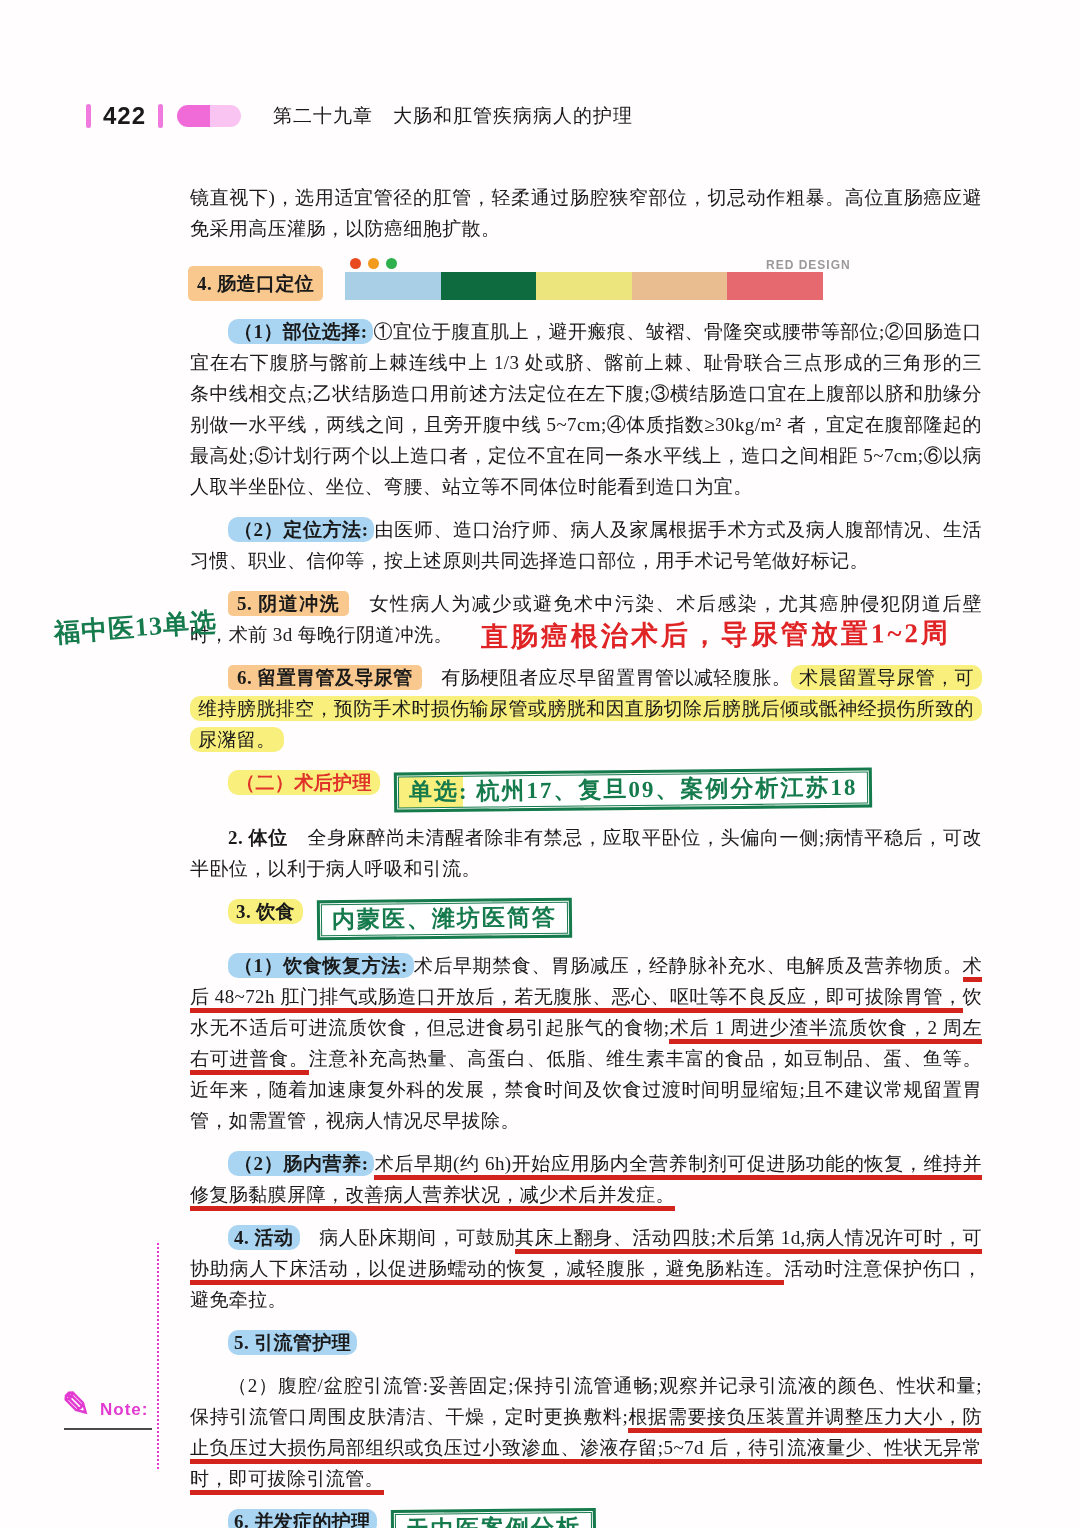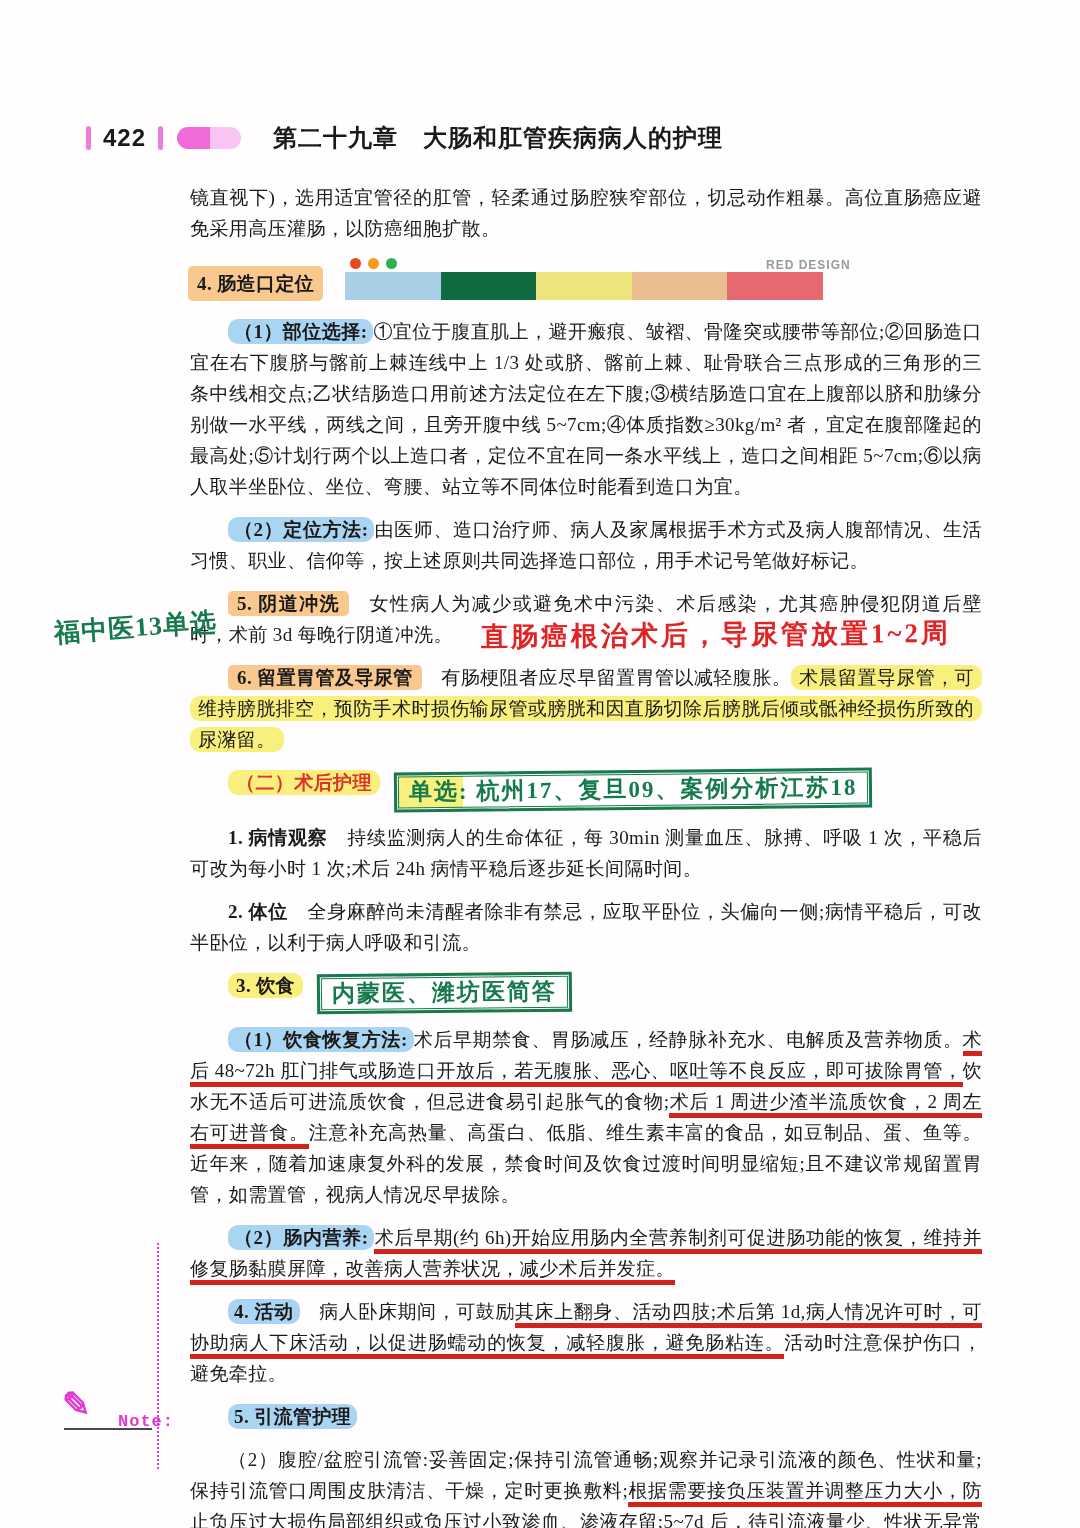--- a/index.html
+++ b/index.html
@@ -4,26 +4,26 @@
 <style>
   html,body{margin:0;padding:0;}
   body{background:#e9e9e9;}
   .page{
     position:relative;width:1080px;height:1528px;margin:0 auto;
     background:#fffdfe;overflow:hidden;
     font-family:"Liberation Serif","DejaVu Serif",serif;
     color:#1a1a1a;
   }
   
-  .hdr{position:absolute;top:102px;left:86px;display:flex;align-items:center;margin-top:20px;}
+  .hdr{position:absolute;top:102px;left:86px;display:flex;align-items:center;}
   .hdr .tick{width:5px;height:24px;border-radius:3px;background:#f07ade;}
   .hdr .pagenum{font-size:24px;font-weight:700;margin:0 12px;letter-spacing:1px;font-family:"Liberation Sans",sans-serif;}
   .hdr .pill{width:64px;height:22px;border-radius:11px;margin:0 4px 0 14px;
     background:linear-gradient(90deg,#f06ad8 0 52%,#fac4f2 52%);}
-  .hdr .chapter{font-size:24px;font-weight:700;margin-left:28px;letter-spacing:1px;}
+  .hdr .chapter{font-size:19px;font-weight:400;margin-left:28px;letter-spacing:1px;}
   
   .flow{position:absolute;left:178px;top:170px;width:816px;
     font-size:19px;line-height:31px;text-align:justify;font-weight:500;letter-spacing:.4px;}
   .para{margin:12px;}
   .para.indent{text-indent:2em;}
   .run{ -webkit-box-decoration-break:clone; box-decoration-break:clone;}
   .run.bd{font-weight:700;}
   .run.red{color:#e0312a;}
   .run.bl{background:#a9d5f3;border-radius:10px;padding:2px 6px;}
   .run.or{background:#f8c88f;border-radius:5px;padding:2px 9px;}
@@ -43,22 +43,22 @@
   .dots i{width:11px;height:11px;border-radius:50%;display:block;}
   .red-design{position:absolute;left:588px;top:-6px;color:#9a9a9a;font-size:12px;
     font-weight:700;letter-spacing:1px;font-family:"Liberation Sans",sans-serif;}
   .color-bar{position:absolute;left:167px;top:16px;width:478px;height:28px;display:flex;}
   .color-bar i{flex:1;display:block;}
   
   .margin-note{position:absolute;left:54px;top:610px;color:#157a4c;font-weight:700;
     font-size:26px;letter-spacing:1px;transform:rotate(-4deg);white-space:nowrap;}
   .vdots{position:absolute;left:157px;top:1243px;height:226px;width:0;border-left:2px dotted #e23ad0;}
   .pencil-icon{position:absolute;left:62px;top:1384px;color:#e23ad0;font-size:34px;font-weight:700;}
-  .note-label{position:absolute;left:118px;top:1400px;color:#e23ad0;font-weight:700;
-    font-size:17px;letter-spacing:1px;font-family:Liberation Mono, monospace;margin-top:12px;}
+  .note-label{position:absolute;left:100px;top:1400px;color:#e23ad0;font-weight:700;
+    font-size:17px;letter-spacing:1px;font-family:Liberation Sans, sans-serif;}
   .note-line{position:absolute;left:64px;top:1428px;width:88px;border-top:2px solid #4a4a4a;}
 </style>
 </head>
 <body>
 
 <div class="page">
 
   <div class="hdr">
     <span class="tick"></span>
     <span class="pagenum">422</span>
@@ -88,21 +88,20 @@
         <i style="background:#e5696f"></i>
       </div>
     </div>
 
     <div id="flow-rest">
         <div class="para indent"><span class="run bl bd">（1）部位选择:</span><span class="run">①宜位于腹直肌上，避开瘢痕、皱褶、骨隆突或腰带等部位;②回肠造口宜在右下腹脐与髂前上棘连线中上 1/3 处或脐、髂前上棘、耻骨联合三点形成的三角形的三条中线相交点;乙状结肠造口用前述方法定位在左下腹;③横结肠造口宜在上腹部以脐和肋缘分别做一水平线，两线之间，且旁开腹中线 5~7cm;④体质指数≥30kg/m² 者，宜定在腹部隆起的最高处;⑤计划行两个以上造口者，定位不宜在同一条水平线上，造口之间相距 5~7cm;⑥以病人取半坐卧位、坐位、弯腰、站立等不同体位时能看到造口为宜。</span></div>
         <div class="para indent"><span class="run bl bd">（2）定位方法:</span><span class="run">由医师、造口治疗师、病人及家属根据手术方式及病人腹部情况、生活习惯、职业、信仰等，按上述原则共同选择造口部位，用手术记号笔做好标记。</span></div>
         <div class="para indent"><span class="run or bd">5. 阴道冲洗</span><span class="run">　女性病人为减少或避免术中污染、术后感染，尤其癌肿侵犯阴道后壁时，术前 3d 每晚行阴道冲洗。</span><span class="run rw">直肠癌根治术后，导尿管放置1~2周</span></div>
         <div class="para indent"><span class="run or bd">6. 留置胃管及导尿管</span><span class="run">　有肠梗阻者应尽早留置胃管以减轻腹胀。</span><span class="run yl">术晨留置导尿管，可维持膀胱排空，预防手术时损伤输尿管或膀胱和因直肠切除后膀胱后倾或骶神经损伤所致的尿潴留。</span></div>
         <div class="para indent"><span class="run yl bd red">（二）术后护理</span><span class="run gw gwy">单选: 杭州17、复旦09、案例分析江苏18</span></div>
-        <div class="para indent"><span class="run bd">1. 病情观察</span><span class="run">　持续监测病人的生命体征，每 30min 测量血压、脉搏、呼吸 1 次，平稳后可改为每小时 1 次;术后 24h 病情平稳后逐步延长间隔时间。</span></div>
         <div class="para indent"><span class="run bd">2. 体位</span><span class="run">　全身麻醉尚未清醒者除非有禁忌，应取平卧位，头偏向一侧;病情平稳后，可改半卧位，以利于病人呼吸和引流。</span></div>
         <div class="para indent"><span class="run yl bd">3. 饮食</span><span class="run gw">内蒙医、潍坊医简答</span></div>
         <div class="para indent"><span class="run bl bd">（1）饮食恢复方法:</span><span class="run">术后早期禁食、胃肠减压，经静脉补充水、电解质及营养物质。</span><span class="run ul">术后 48~72h 肛门排气或肠造口开放后，若无腹胀、恶心、呕吐等不良反应，即可拔除胃管，</span><span class="run">饮水无不适后可进流质饮食，但忌进食易引起胀气的食物;</span><span class="run ul">术后 1 周进少渣半流质饮食，2 周左右可进普食。</span><span class="run">注意补充高热量、高蛋白、低脂、维生素丰富的食品，如豆制品、蛋、鱼等。近年来，随着加速康复外科的发展，禁食时间及饮食过渡时间明显缩短;且不建议常规留置胃管，如需置管，视病人情况尽早拔除。</span></div>
         <div class="para indent"><span class="run bl bd">（2）肠内营养:</span><span class="run ul">术后早期(约 6h)开始应用肠内全营养制剂可促进肠功能的恢复，维持并修复肠黏膜屏障，改善病人营养状况，减少术后并发症。</span></div>
         <div class="para indent"><span class="run bl bd">4. 活动</span><span class="run">　病人卧床期间，可鼓励</span><span class="run ul">其床上翻身、活动四肢;术后第 1d,病人情况许可时，可协助病人下床活动，以促进肠蠕动的恢复，减轻腹胀，避免肠粘连。</span><span class="run">活动时注意保护伤口，避免牵拉。</span></div>
         <div class="para indent"><span class="run bl bd">5. 引流管护理</span></div>
         <div class="para indent"><span class="run">（2）腹腔/盆腔引流管:妥善固定;保持引流管通畅;观察并记录引流液的颜色、性状和量;保持引流管口周围皮肤清洁、干燥，定时更换敷料;</span><span class="run ul">根据需要接负压装置并调整压力大小，防止负压过大损伤局部组织或负压过小致渗血、渗液存留;5~7d 后，待引流液量少、性状无异常时，即可拔除引流管。</span></div>
         <div class="para indent"><span class="run bl bd">6. 并发症的护理</span><span class="run gw">天中医案例分析</span></div>
       </div>
   </div>

